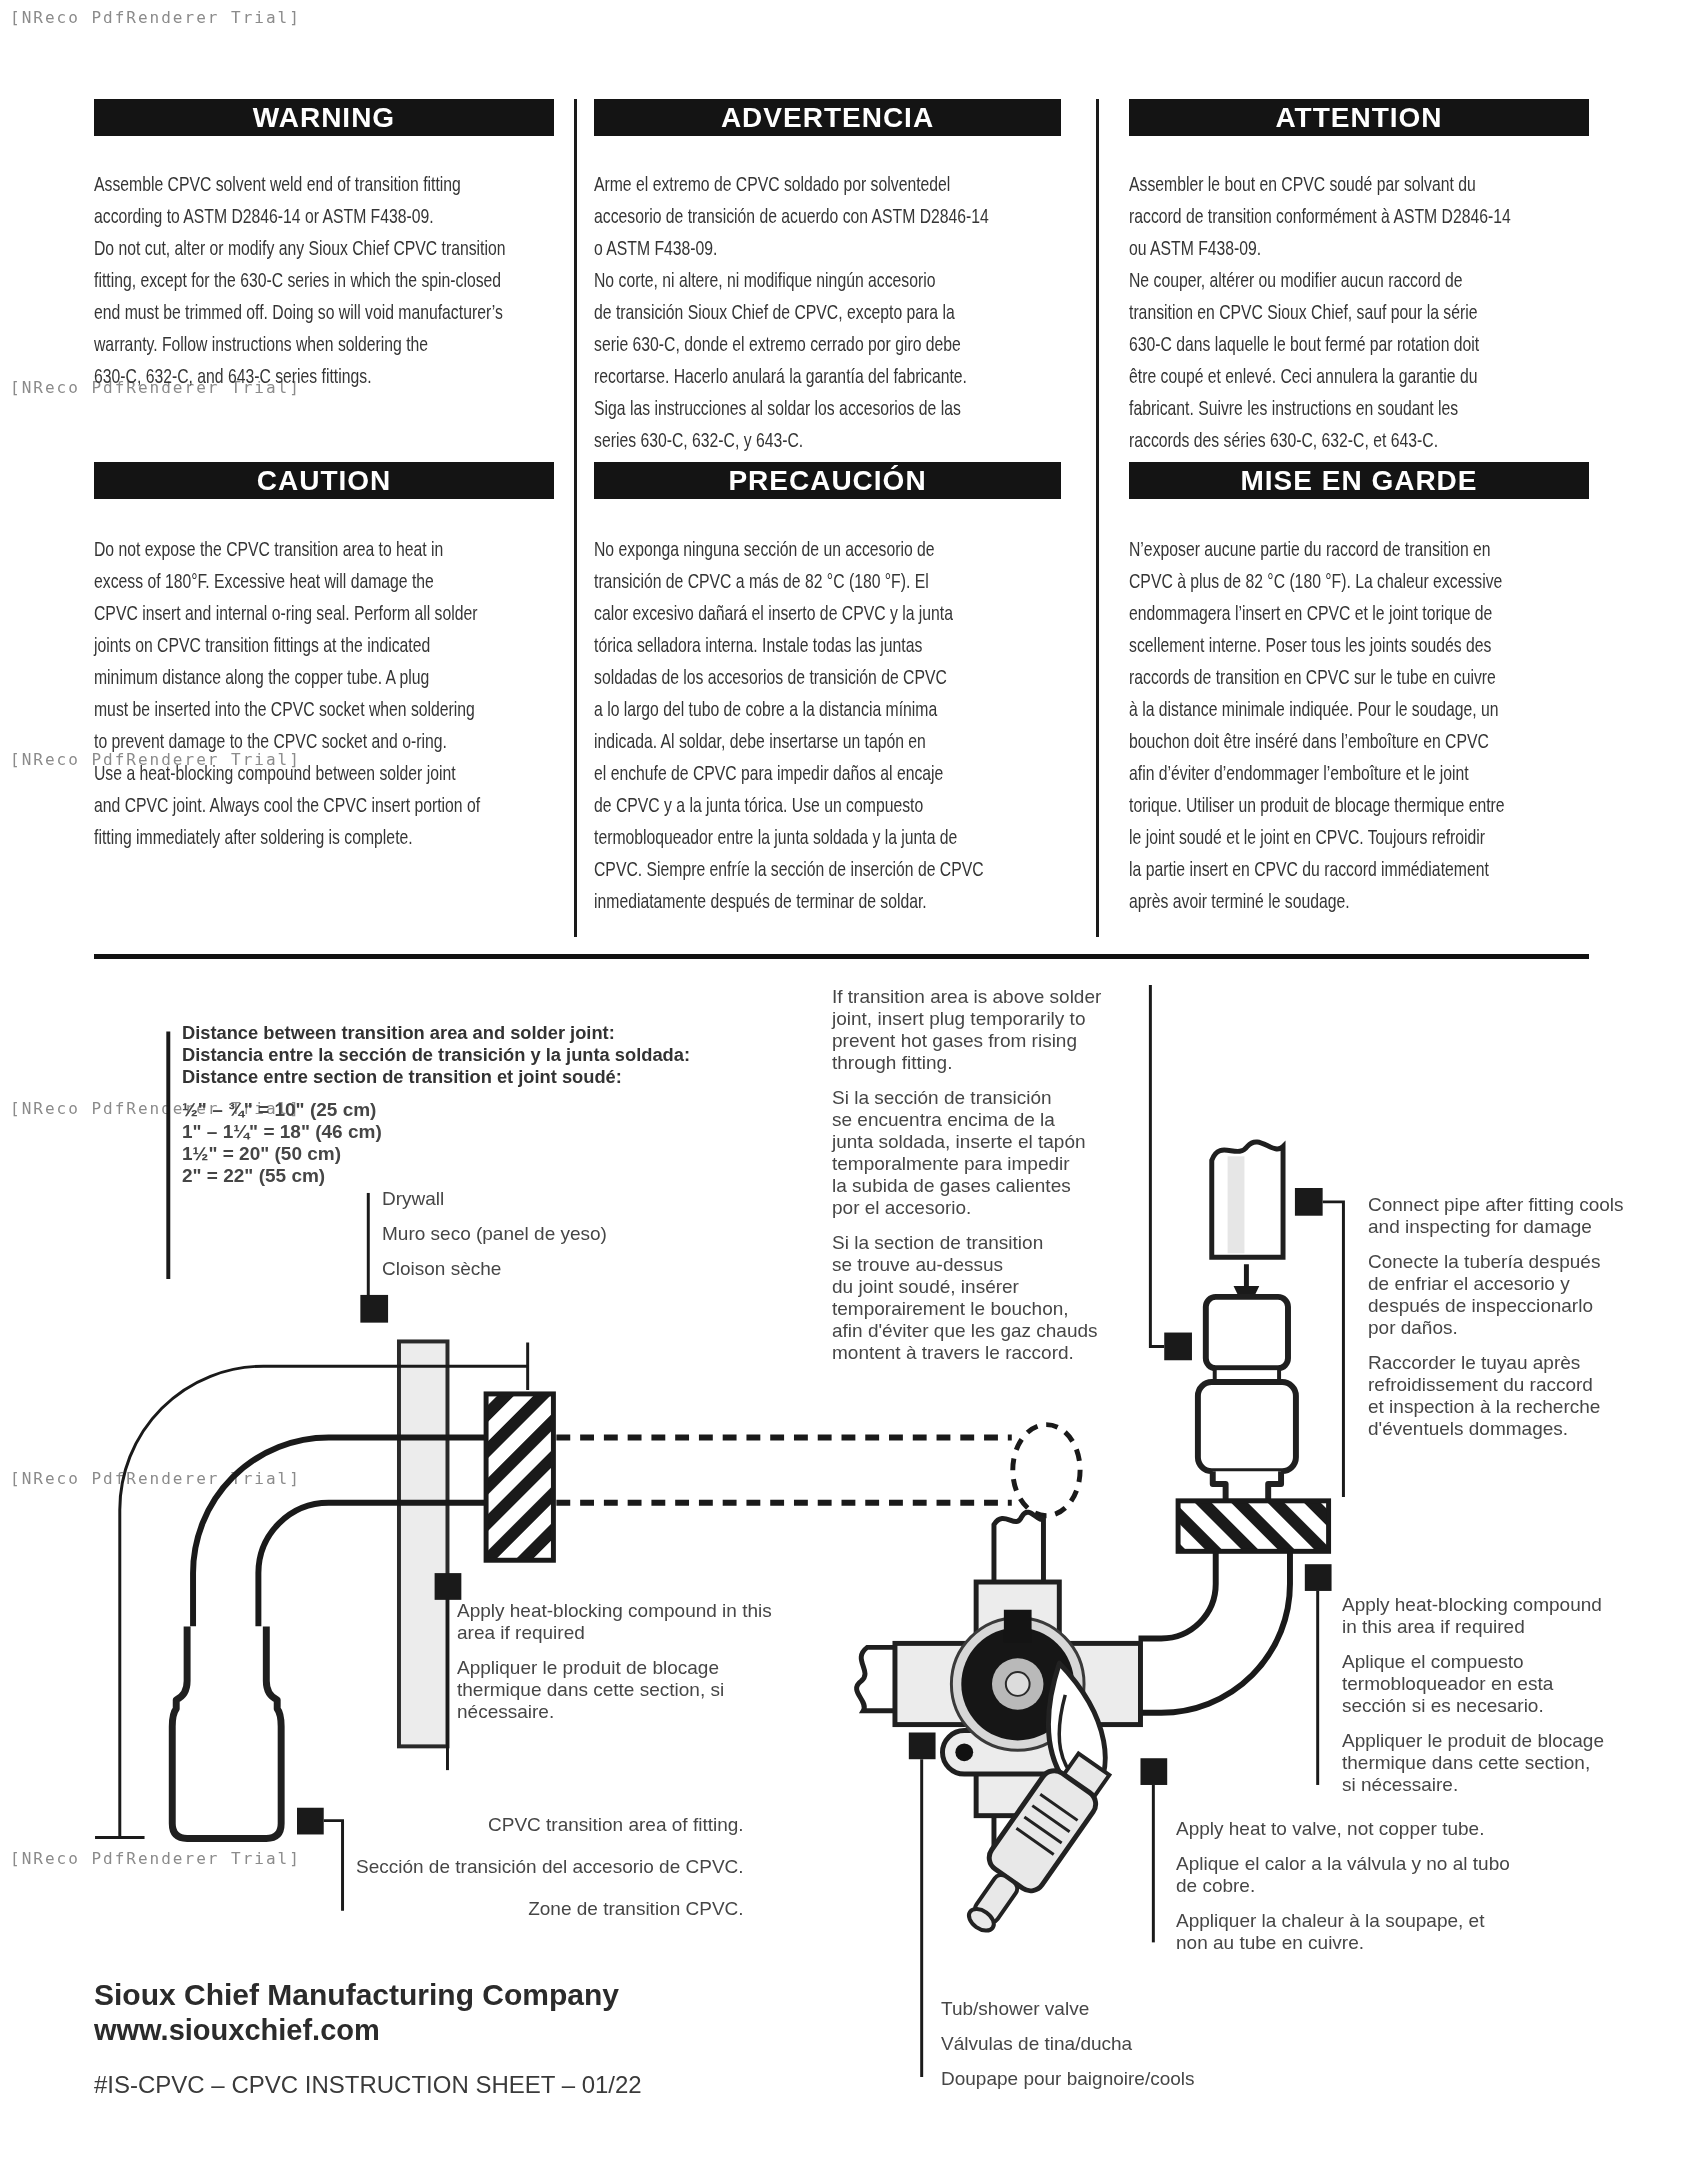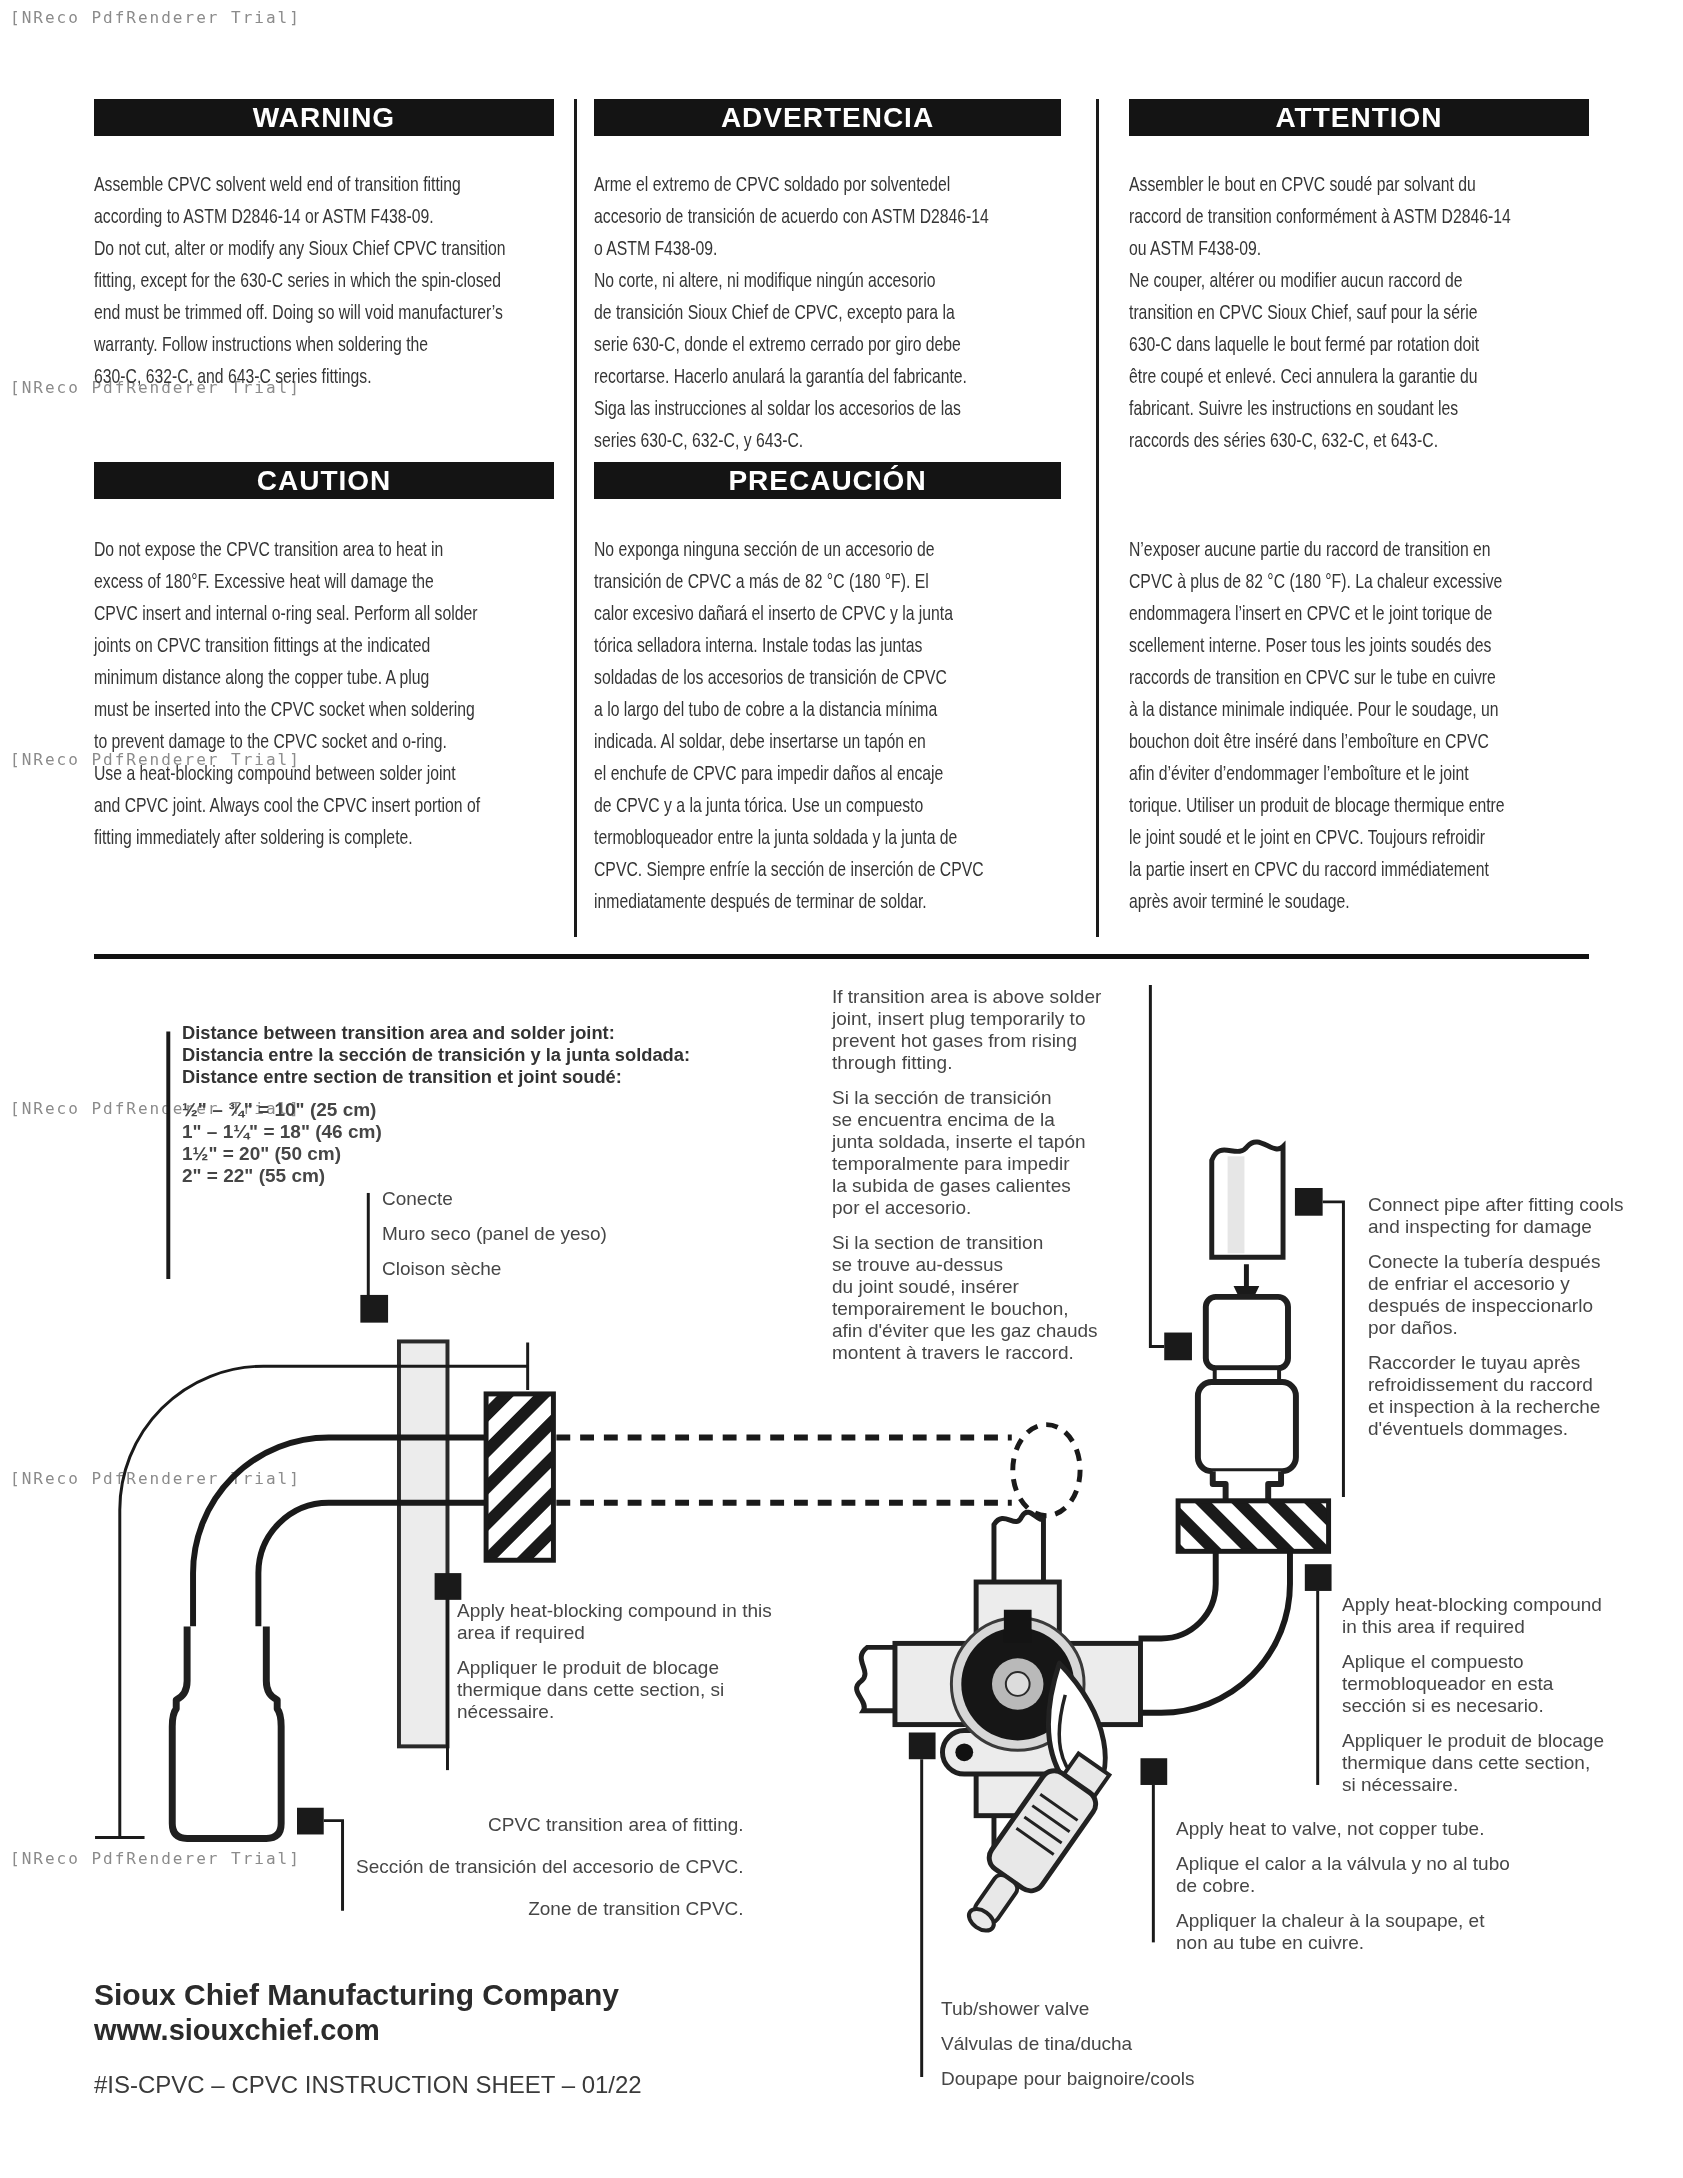--- a/index.html
+++ b/index.html
@@ -69,20 +69,21 @@
 Ne couper, altérer ou modifier aucun raccord de
 transition en CPVC Sioux Chief, sauf pour la série
 630-C dans laquelle le bout fermé par rotation doit
 être coupé et enlevé. Ceci annulera la garantie du
 fabricant. Suivre les instructions en soudant les
 raccords des séries 630-C, 632-C, et 643-C.</div>
     </div>
 
   <div class="bar" style="left:94px;top:462px;width:460px">CAUTION</div>
   <div class="bar" style="left:594px;top:462px;width:467px">PRECAUCIÓN</div>
+  <div class="bar" style="left:1129px;top:462px;width:460px">MISE EN GARDE</div>
 
   <div class="ptext" style="left:94px;top:533px;width:460px">
       <div class="pinner">Do not expose the CPVC transition area to heat in
 excess of 180°F. Excessive heat will damage the
 CPVC insert and internal o-ring seal. Perform all solder
 joints on CPVC transition fittings at the indicated
 minimum distance along the copper tube. A plug
 must be inserted into the CPVC socket when soldering
 to prevent damage to the CPVC socket and o-ring.
 Use a heat-blocking compound between solder joint
@@ -208,21 +209,21 @@
     <p>Distance entre section de transition et joint soudé:</p>
     <div class="dist-vals">
       <p>½" – ¾" = 10" (25 cm)</p>
       <p>1" – 1¼" = 18" (46 cm)</p>
       <p>1½" = 20" (50 cm)</p>
       <p>2" = 22" (55 cm)</p>
     </div>
   </div>
 
   <div class="dlabel" style="left:382px;top:1188px">
-    <p>Conecte</p>
+    <p>Drywall</p>
     <p>Muro seco (panel de yeso)</p>
     <p>Cloison sèche</p>
   </div>
 
   <div class="dlabel ra" style="left:832px;top:986px;width:299px">
     <p>If transition area is above solder
 joint, insert plug temporarily to
 prevent hot gases from rising
 through fitting.</p>
     <p>Si la sección de transición

